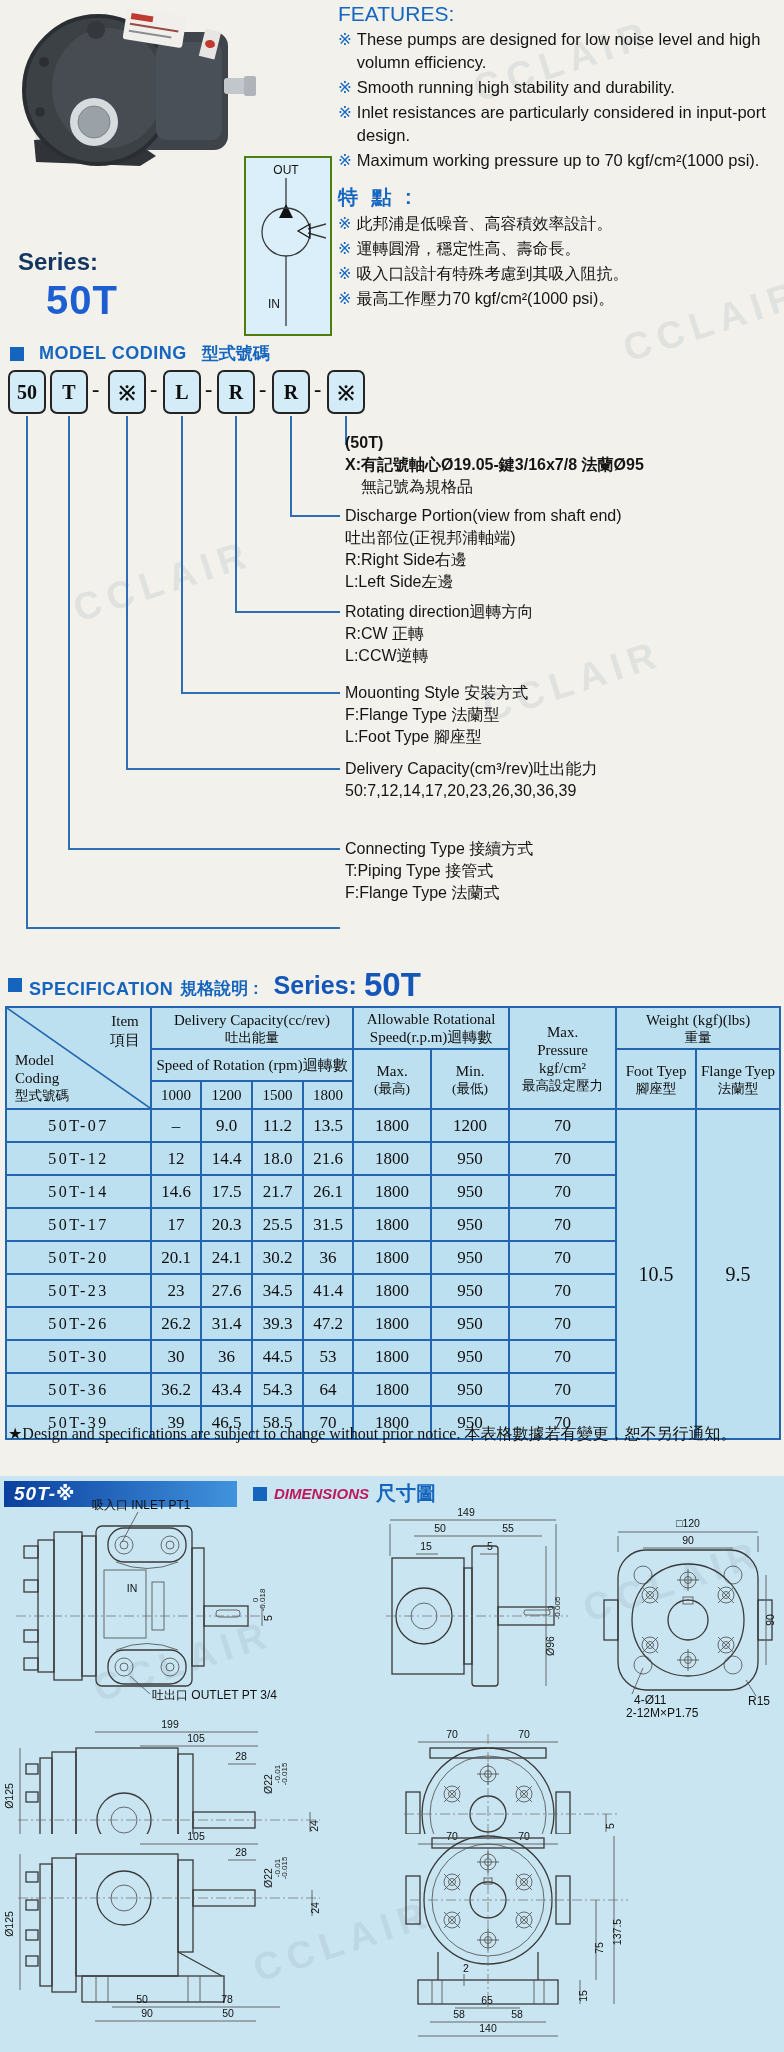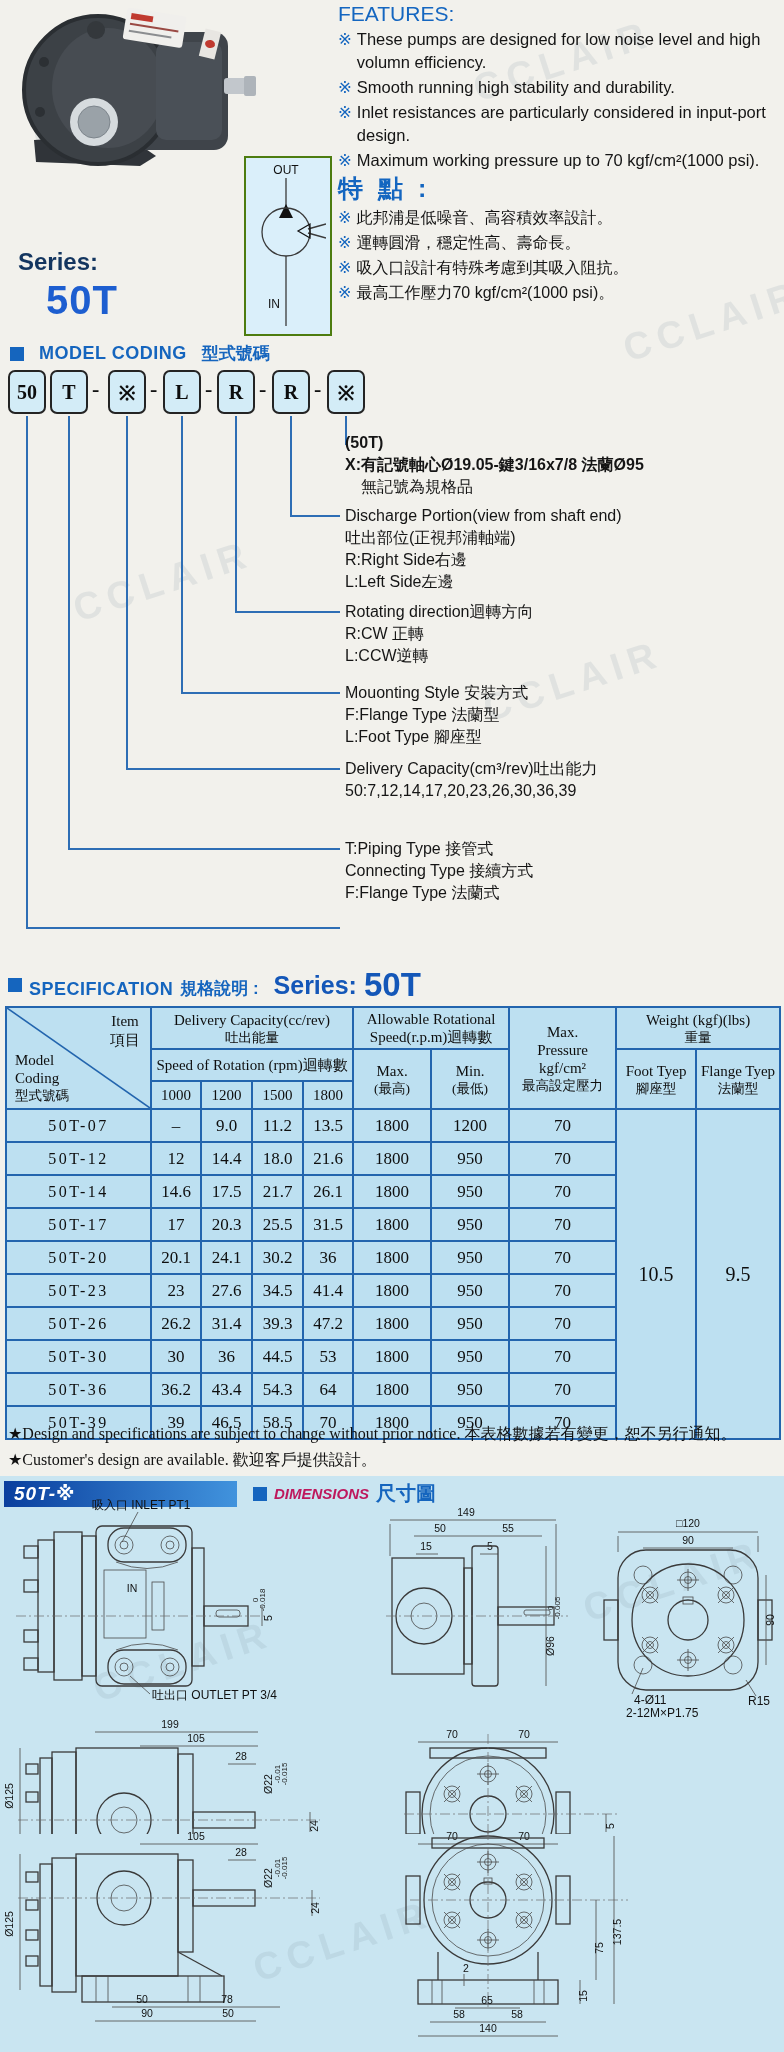--- a/index.html
+++ b/index.html
@@ -9,21 +9,21 @@
   .wm{position:absolute;font:bold 38px "Liberation Sans",sans-serif;color:rgba(110,130,150,.13);
       letter-spacing:7px;transform:rotate(-18deg);pointer-events:none;}
   
   .series-label{position:absolute;left:18px;top:248px;font-size:24px;font-weight:bold;color:#13355f;}
   .series-value{position:absolute;left:46px;top:278px;font-size:40px;font-weight:bold;color:#1d5ed0;letter-spacing:1px;}
   .sym-box{position:absolute;left:237px;top:156px;width:84px;height:176px;background:#daeffa;border:2px solid #4d7c0f;margin-left:7px;}
   .features{position:absolute;left:338px;top:2px;width:442px;}
   .feat-title{font-size:21px;font-weight:normal;color:#1466c0;}
   .feat-item{display:flex;font-size:16.5px;line-height:23px;color:#141414;margin-top:2px;}
   .feat-item .star{color:#1466c0;margin-right:5px;flex:0 0 auto;}
-  .feat-title-zh{font-size:25px;font-weight:bold;color:#1466c0;letter-spacing:4px;}
+  .feat-title-zh{font-size:20px;font-weight:bold;color:#1466c0;letter-spacing:4px;margin-top:12px;}
   .feat-item-zh{display:flex;font-size:16px;line-height:25px;color:#141414;}
   .feat-item-zh .star{color:#1466c0;margin-right:5px;}
   
   .sec-head{position:absolute;display:flex;align-items:baseline;gap:15px;}
   .sq{width:14px;height:14px;background:#1565be;align-self:center;}
   .sec-en{font-size:18px;font-weight:bold;color:#1565be;letter-spacing:.5px;}
   .sec-zh{font-size:17px;color:#1565be;font-weight:bold;}
   
   .mc-row{position:absolute;left:0;top:370px;width:784px;height:46px;}
   .mc-box{position:absolute;top:0;width:38px;height:44px;background:#d3ecf7;border:2px solid #242424;
@@ -221,22 +221,22 @@
   <div class="mc-entry" style="top:682px">
     <div>Mouonting Style 安裝方式</div>
     <div>F:Flange Type 法蘭型</div>
     <div>L:Foot Type 腳座型</div>
   </div>
   <div class="mc-entry" style="top:758px">
     <div>Delivery Capacity(cm³/rev)吐出能力</div>
     <div>50:7,12,14,17,20,23,26,30,36,39</div>
   </div>
   <div class="mc-entry" style="top:838px">
+    <div>Connecting Type 接續方式</div>
     <div>T:Piping Type 接管式</div>
-    <div>Connecting Type 接續方式</div>
     <div>F:Flange Type 法蘭式</div>
   </div>
 
   <div class="spec-head">
     <span class="sq" style="align-self:center"></span>
     <span class="sec-en">SPECIFICATION</span>
     <span class="sec-zh">規格說明 :</span>
     <span class="spec-series-label">Series:</span>
     <span class="spec-series-value">50T</span>
   </div>
@@ -413,21 +413,20 @@
       <td>58.5</td>
       <td>70</td>
       <td>1800</td>
       <td>950</td>
       <td>70</td>
     </tr>
   </tbody>
     </table>
 
   <div class="note" style="top:1424px">★Design and specifications are subject to change without prior notice. 本表格數據若有變更，恕不另行通知。</div>
-  <div class="note" style="top:1450px">★Customer's design are available. 歡迎客戶提供設計。</div>
 
   <div class="dims-banner">50T-※</div>
   <div class="dims-title">
     <span class="sq"></span>
     <span class="en">DIMENSIONS</span>
     <span class="zh">尺寸圖</span>
   </div>
 
   <svg class="abs" style="left:0;top:1496px" width="784" height="556" viewBox="0 0 784 556">
     <defs>

